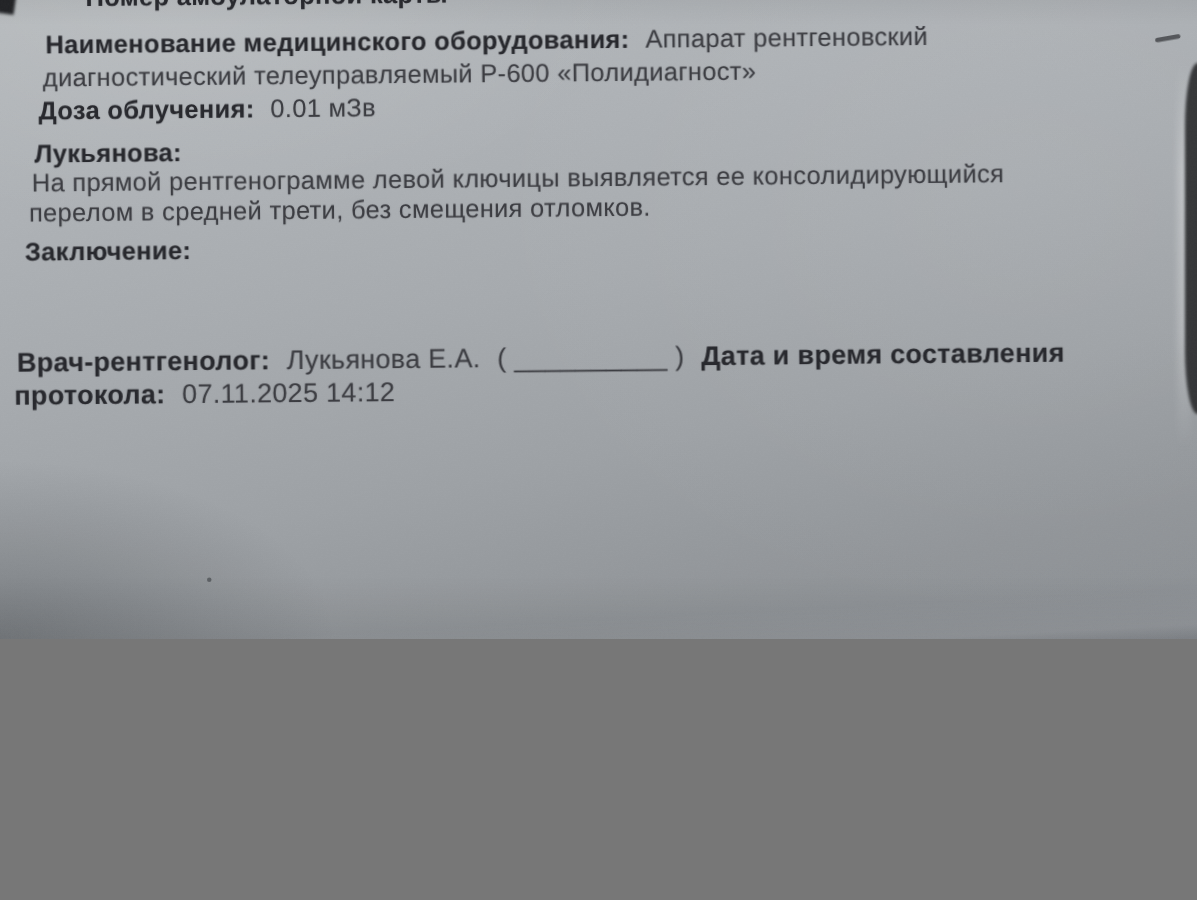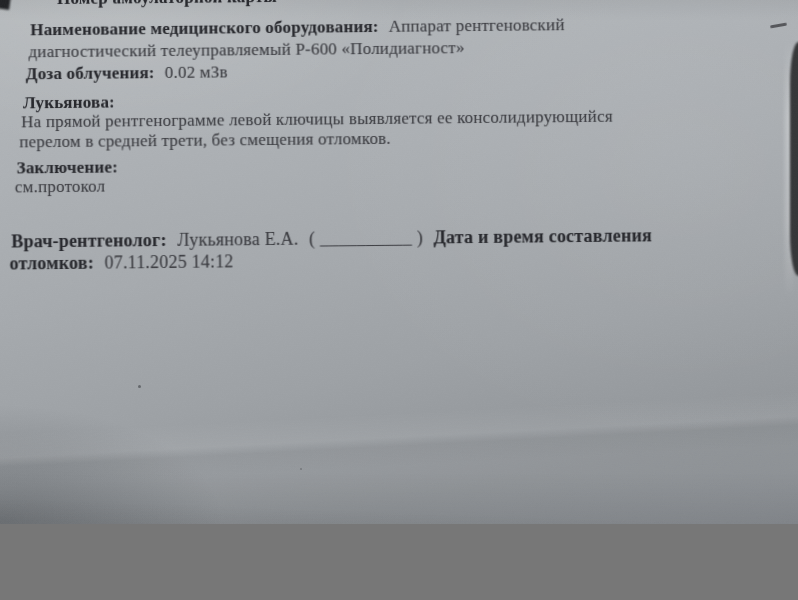--- a/index.html
+++ b/index.html
@@ -1,21 +1,21 @@
 <!DOCTYPE html>
 <html><head>
 <meta charset="utf-8">
 <style>
   html,body{margin:0;padding:0;background:#777;}
   .photo{
     position:relative;
-    width:798px;height:524px;
+    width:798px;height:426px;
     overflow:hidden;
     background:linear-gradient(168deg,#b4b8bb 0%,#adb1b5 25%,#a6aaae 45%,#9da1a5 65%,#909498 85%,#8a8e93 100%);
-    font-family:Liberation Serif, serif;
+    font-family:Liberation Sans, sans-serif;
   }
   .shading{
     position:absolute;inset:0;pointer-events:none;
     background:
       radial-gradient(ellipse 320px 170px at 0% 100%, rgba(40,44,48,0.30), transparent 70%),
       radial-gradient(ellipse 420px 220px at 15% 0%, rgba(255,255,255,0.10), transparent 70%),
       radial-gradient(ellipse 500px 400px at 85% 30%, rgba(255,255,255,0.05), transparent 75%),
       linear-gradient(to bottom, rgba(0,0,0,0.05) 0%, transparent 4%, transparent 90%, rgba(0,0,0,0.08) 100%);
   }
   .crease1{
@@ -104,52 +104,49 @@
       <span class="b">Наименование медицинского оборудования:</span>
       <span class="gap">Аппарат рентгеновский</span>
     </div>
 
     <div class="line l3">
       <span>диагностический телеуправляемый Р-600 «Полидиагност»</span>
     </div>
 
     <div class="line l4">
       <span class="b">Доза облучения:</span>
-      <span class="gap">0.02 мЗв</span>
+      <span class="gap">0.01 мЗв</span>
     </div>
 
     <div class="line l5">
       <span class="b">Лукьянова:</span>
     </div>
 
     <div class="line l6">
       <span>На прямой рентгенограмме левой ключицы выявляется ее консолидирующийся</span>
     </div>
 
     <div class="line l7">
       <span>перелом в средней трети, без смещения отломков.</span>
     </div>
 
     <div class="line l8">
       <span class="b">Заключение:</span>
     </div>
 
-    <div class="line l9">
-      <span>см.протокол</span>
-    </div>
 
     <div class="line l10">
       <span class="b">Врач-рентгенолог:</span>
       <span class="gap">Лукьянова Е.А.</span>
       <span class="gap">( __________ )</span>
       <span class="b gap">Дата и время составления</span>
     </div>
 
     <div class="line l11">
-      <span class="b">отломков:</span>
+      <span class="b">протокола:</span>
       <span class="gap">07.11.2025 14:12</span>
     </div>
 
   </div>
 
   <svg class="grain" width="798" height="600" xmlns="http://www.w3.org/2000/svg">
     <filter id="grainNoise">
       <feTurbulence type="fractalNoise" baseFrequency="0.9" numOctaves="2" stitchTiles="stitch"></feTurbulence>
       <feColorMatrix type="saturate" values="0"></feColorMatrix>
       <feComponentTransfer>

